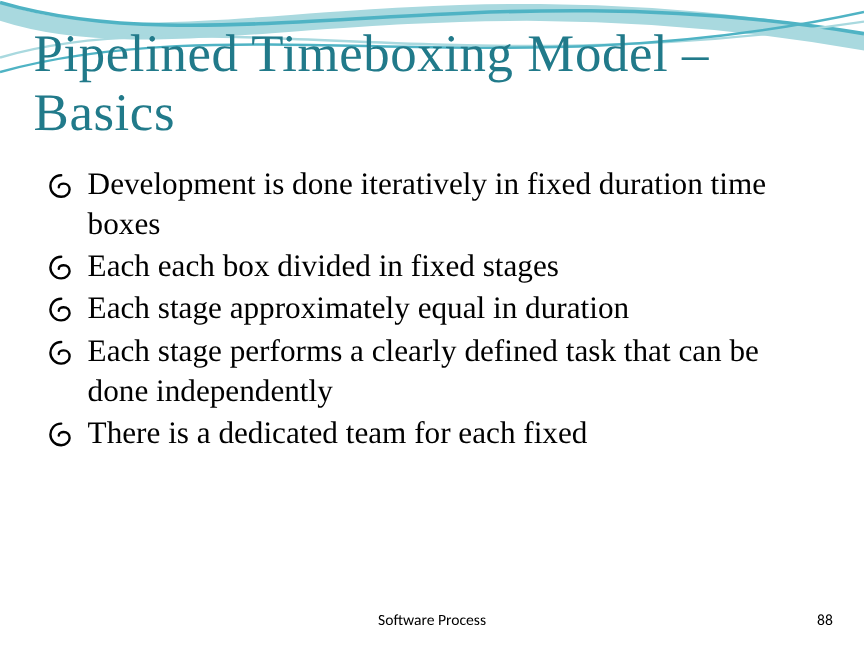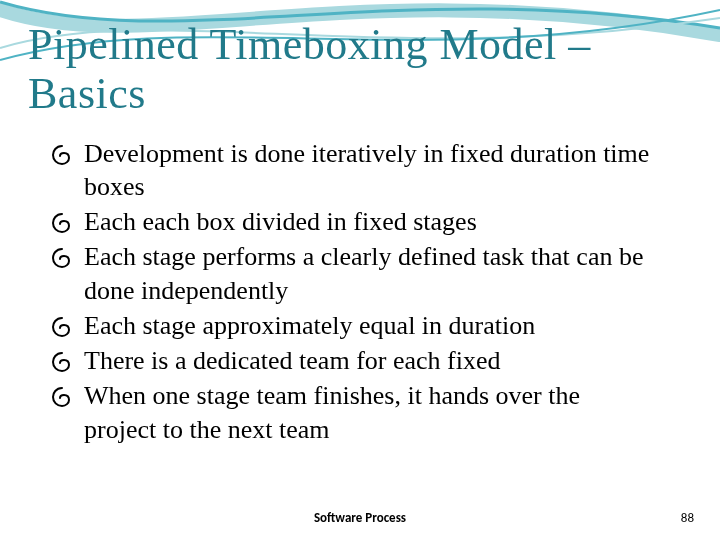--- a/index.html
+++ b/index.html
@@ -35,21 +35,21 @@
   .title {
     font-size: 44px;
     line-height: 1.12;
     color: #217a8a;
     font-weight: 400;
     letter-spacing: 0.5px;
     margin: 0 0 18px 0;
   }
   ul.bullets {
     list-style: none;
-    margin: 16px;
+    margin: 5px;
     padding: 0 10px 0 6px;
   }
   ul.bullets li {
     font-size: 26px;
     line-height: 1.28;
     color: #000000;
     margin: 0 0 2px 0;
     position: relative;
     padding-left: 34px;
   }
@@ -61,21 +61,21 @@
     height: 24px;
   }
   .footer {
     position: absolute;
     bottom: 15px;
     left: 0;
     width: 720px;
     text-align: center;
     font-family: Calibri, Arial, sans-serif;
     font-size: 13px;
-    font-weight: 700;
+    font-weight: 400;
     color: #000;
   }
   .page-num {
     position: absolute;
     bottom: 15px;
     right: 26px;
     font-family: Calibri, Arial, sans-serif;
     font-size: 13px;
     color: #000;
   }
@@ -111,44 +111,36 @@
             </svg>
         </span>
         <span>Each each box divided in fixed stages</span>
       </li>
       <li>
         <span class="bullet-icon">
           <svg viewBox="0 0 24 24">
               <path d="M12 3 C6 3 3 8 3 12 C3 17 7 21 12 21 C16 21 19 18 19 15 C19 12 17 10 14 10 C12 10 10 11 10 13" stroke="#000" stroke-width="2" fill="none" stroke-linecap="round"></path>
             </svg>
         </span>
-        <span>Each stage performs a clearly defined task that can be done independently</span>
+        <span>Each stage approximately equal in duration</span>
       </li>
       <li>
         <span class="bullet-icon">
           <svg viewBox="0 0 24 24">
               <path d="M12 3 C6 3 3 8 3 12 C3 17 7 21 12 21 C16 21 19 18 19 15 C19 12 17 10 14 10 C12 10 10 11 10 13" stroke="#000" stroke-width="2" fill="none" stroke-linecap="round"></path>
             </svg>
         </span>
-        <span>Each stage approximately equal in duration</span>
+        <span>Each stage performs a clearly defined task that can be done independently</span>
       </li>
       <li>
         <span class="bullet-icon">
           <svg viewBox="0 0 24 24">
               <path d="M12 3 C6 3 3 8 3 12 C3 17 7 21 12 21 C16 21 19 18 19 15 C19 12 17 10 14 10 C12 10 10 11 10 13" stroke="#000" stroke-width="2" fill="none" stroke-linecap="round"></path>
             </svg>
         </span>
         <span>There is a dedicated team for each fixed</span>
       </li>
-      <li>
-        <span class="bullet-icon">
-          <svg viewBox="0 0 24 24">
-              <path d="M12 3 C6 3 3 8 3 12 C3 17 7 21 12 21 C16 21 19 18 19 15 C19 12 17 10 14 10 C12 10 10 11 10 13" stroke="#000" stroke-width="2" fill="none" stroke-linecap="round"></path>
-            </svg>
-        </span>
-        <span>When one stage team finishes, it hands over the project to the next team</span>
-      </li>
     </ul>
   </div>
 
   <div class="footer">Software Process</div>
   <div class="page-num">88</div>
 </div>
 
 </body></html>

